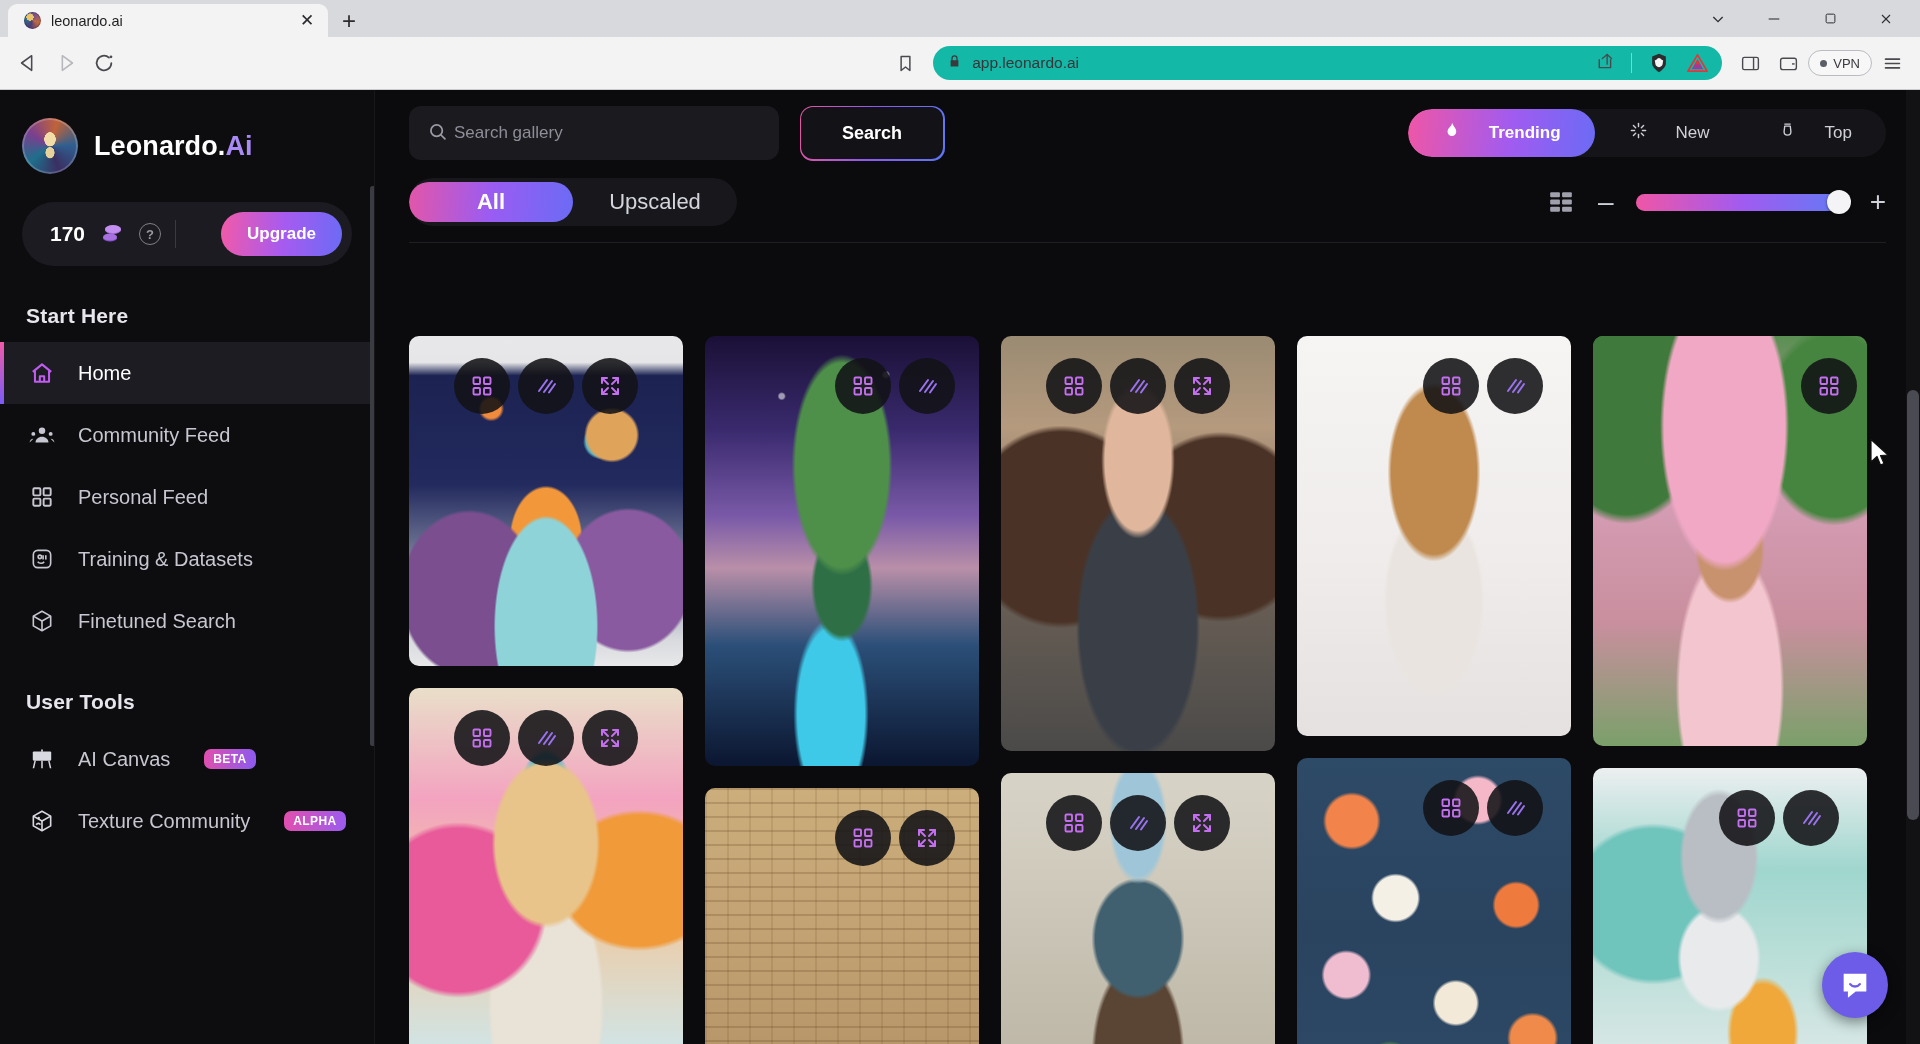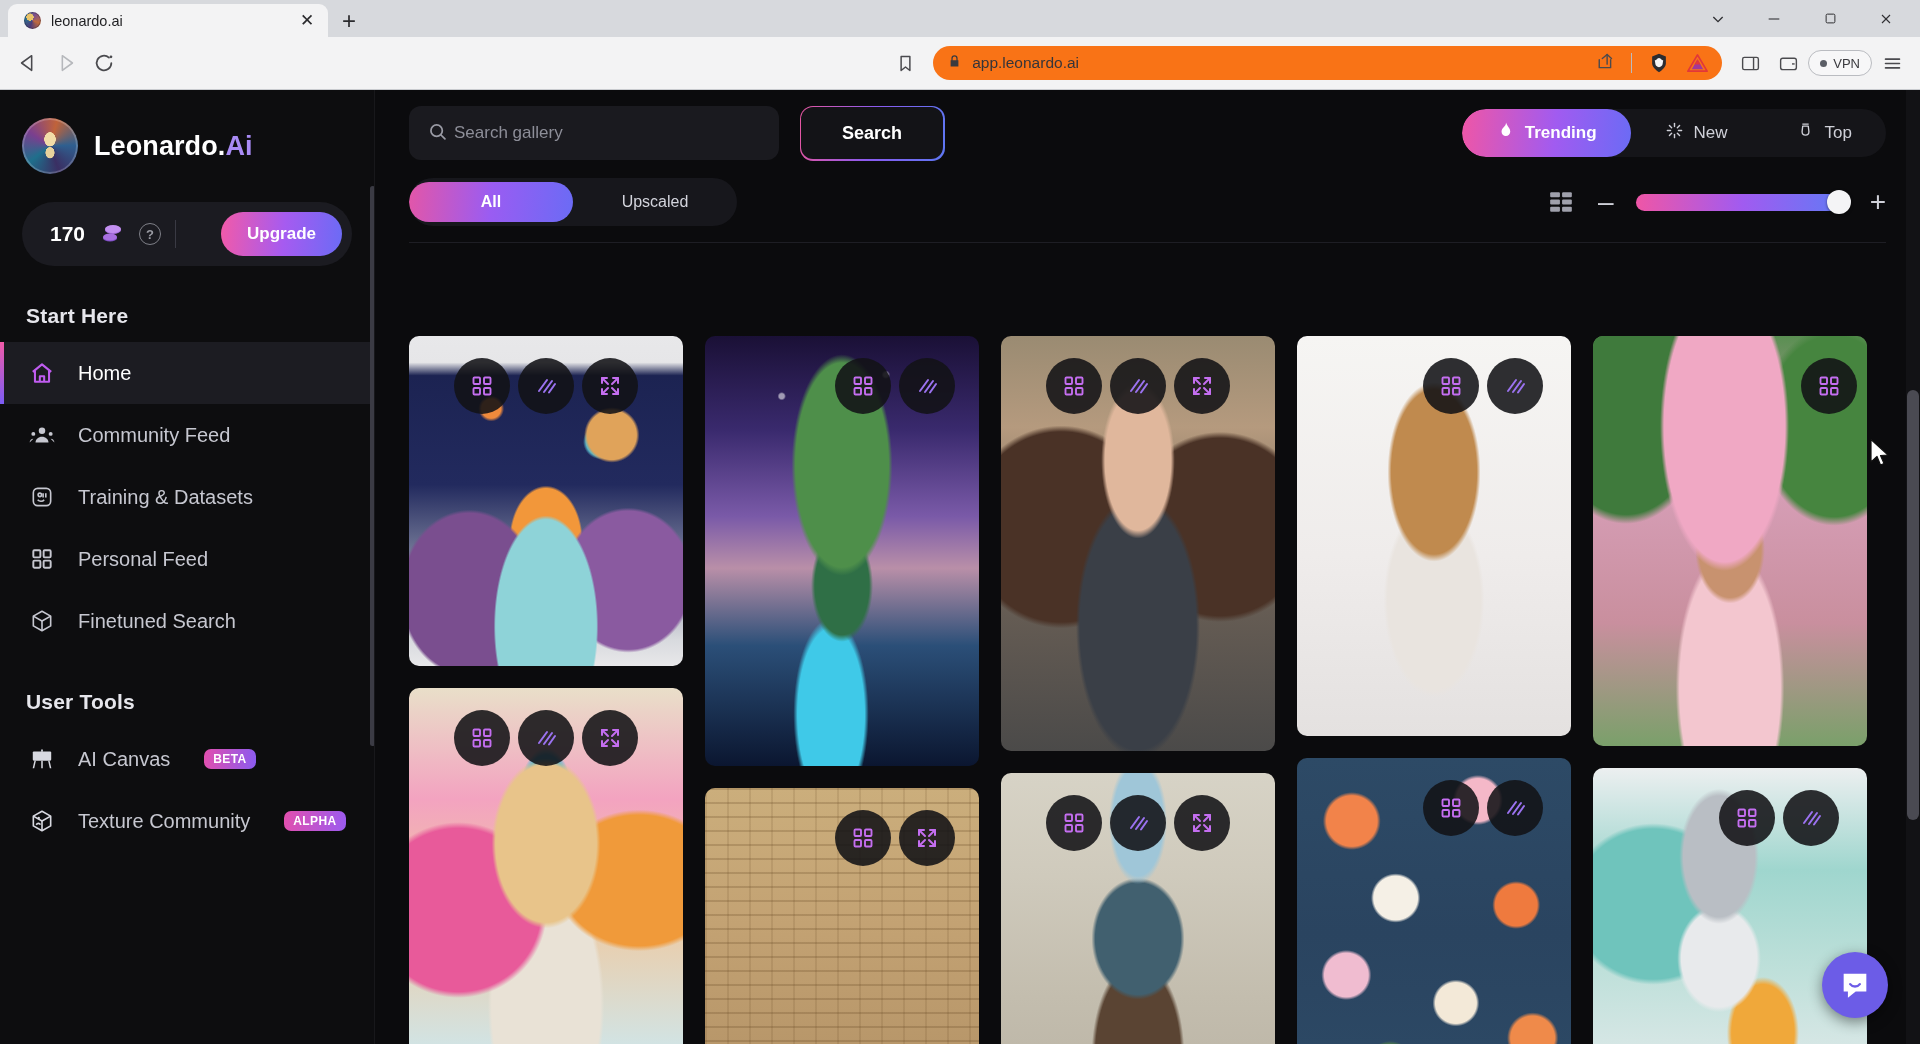--- a/index.html
+++ b/index.html
@@ -58,21 +58,21 @@
     display: flex; align-items: center; gap: 2px;
     padding: 0 10px; flex: 0 0 53px;
     border-bottom: 1px solid #c9cbcf;
   }
   .navicon {
     width: 36px; height: 36px; display: flex; align-items: center; justify-content: center;
     color: #4a4a4e; border-radius: 50%;
   }
   .navicon.dim { color: #b6b8bc; }
   .omnibox {
-    flex: 1; height: 34px; background: #f97316; border-radius: 17px;
+    flex: 1; height: 34px; background: #14b8a6; border-radius: 17px;
     display: flex; align-items: center; gap: 10px;
     padding: 0 14px; margin: 13px 8px;
     position: relative;
   }
   .omnibox .url { font-size: 15.5px; color: #35353a; }
   .omni-right { margin-left: auto; display: flex; align-items: center; gap: 16px; }
   .vsep { width: 1px; height: 20px; background: #b9bbc0; }
   .brave-lion { width: 22px; height: 22px; }
   .bat-icon { width: 22px; height: 22px; }
   .vpn-pill {
@@ -179,36 +179,36 @@
     z-index: -1;
   }
   .search-btn-wrap { position: relative; z-index: 0; display: inline-flex; }
 
   .seg-right { margin-left: auto; display: flex; align-items: center; }
   .seg {
     height: 48px; background: #151519; border-radius: 24px;
     display: flex; align-items: center; padding: 0; overflow: hidden;
   }
   .seg-item {
-    height: 48px; display: flex; align-items: center; justify-content: center; gap: 10px;
+    height: 48px; display: flex; align-items: center; justify-content: center; gap: 28px;
     padding: 0 34px; color: #cfd0d8; font-size: 17px; cursor: pointer; white-space: nowrap;
   }
   .seg-item.active {
     background: linear-gradient(95deg,#ef56a6 0%,#a15bf0 55%,#6b6bf5 100%);
     color: #fff; font-weight: 600; border-radius: 24px;
   }
 
   .head-row2 { display: flex; align-items: center; margin-top: 18px; padding-bottom: 16px; }
   .tabs2 {
     height: 48px; background: #17171c; border-radius: 24px;
     display: flex; align-items: center; overflow: hidden;
   }
   .tab2 {
     height: 40px; width: 164px; display: flex; align-items: center; justify-content: center;
-    font-size: 16px; color: #d3d4dc; cursor: pointer;
+    font-size: 22px; color: #d3d4dc; cursor: pointer;
   }
   .tab2.active {
     background: linear-gradient(95deg,#e356a8 0%,#9a5cf2 50%,#6b6bf5 100%);
     color: #fff; font-weight: 700; border-radius: 24px;
   }
 
   .zoom-group { margin-left: auto; display: flex; align-items: center; gap: 22px; }
   .grid-toggle { width: 30px; height: 26px; display: flex; align-items: center; justify-content: center; cursor: pointer; }
   .minus, .plus { color: #cfd0d8; font-size: 28px; line-height: 1; cursor: pointer; user-select: none; }
   .slider { width: 212px; height: 17px; border-radius: 9px;
@@ -515,41 +515,41 @@
                 <circle cx="20" cy="11" r="1.8"></circle>
                 <path d="M.6 19c0-2.2 1.6-3.6 3.4-3.6"></path>
                 <path d="M23.4 19c0-2.2-1.6-3.6-3.4-3.6"></path>
               </svg>
           </span>
           <span>Community Feed</span>
         </div>
 
         <div class="sb-item">
           <span class="sb-ico">
+            <svg viewBox="0 0 24 24" fill="none" stroke="currentColor" stroke-width="1.8">
+                <rect x="4" y="4" width="6.5" height="6.5" rx="1"></rect>
+                <rect x="13.5" y="4" width="6.5" height="6.5" rx="1"></rect>
+                <rect x="4" y="13.5" width="6.5" height="6.5" rx="1"></rect>
+                <rect x="13.5" y="13.5" width="6.5" height="6.5" rx="1"></rect>
+              </svg>
+          </span>
+          <span>Personal Feed</span>
+        </div>
+
+        <div class="sb-item">
+          <span class="sb-ico">
             <svg viewBox="0 0 24 24" fill="none" stroke="currentColor" stroke-width="1.5">
                 <rect x="4" y="4" width="16" height="16" rx="4"></rect>
                 <circle cx="10" cy="10" r="1.6"></circle>
                 <path d="M13 8.5v4"></path>
                 <path d="M15.5 8.5v4"></path>
                 <path d="M8 14.5c1.5 1.8 4.5 2 6 0"></path>
               </svg>
           </span>
           <span>Training &amp; Datasets</span>
-        </div>
-
-        <div class="sb-item">
-          <span class="sb-ico">
-            <svg viewBox="0 0 24 24" fill="none" stroke="currentColor" stroke-width="1.8">
-                <rect x="4" y="4" width="6.5" height="6.5" rx="1"></rect>
-                <rect x="13.5" y="4" width="6.5" height="6.5" rx="1"></rect>
-                <rect x="4" y="13.5" width="6.5" height="6.5" rx="1"></rect>
-                <rect x="13.5" y="13.5" width="6.5" height="6.5" rx="1"></rect>
-              </svg>
-          </span>
-          <span>Personal Feed</span>
         </div>
 
         <div class="sb-item">
           <span class="sb-ico">
             <svg viewBox="0 0 24 24" fill="none" stroke="currentColor" stroke-width="1.5" stroke-linejoin="round">
                 <path d="M12 3 20 7.5v9L12 21 4 16.5v-9z"></path>
                 <path d="M4 7.5 12 12l8-4.5"></path>
                 <path d="M12 12v9"></path>
               </svg>
           </span>

